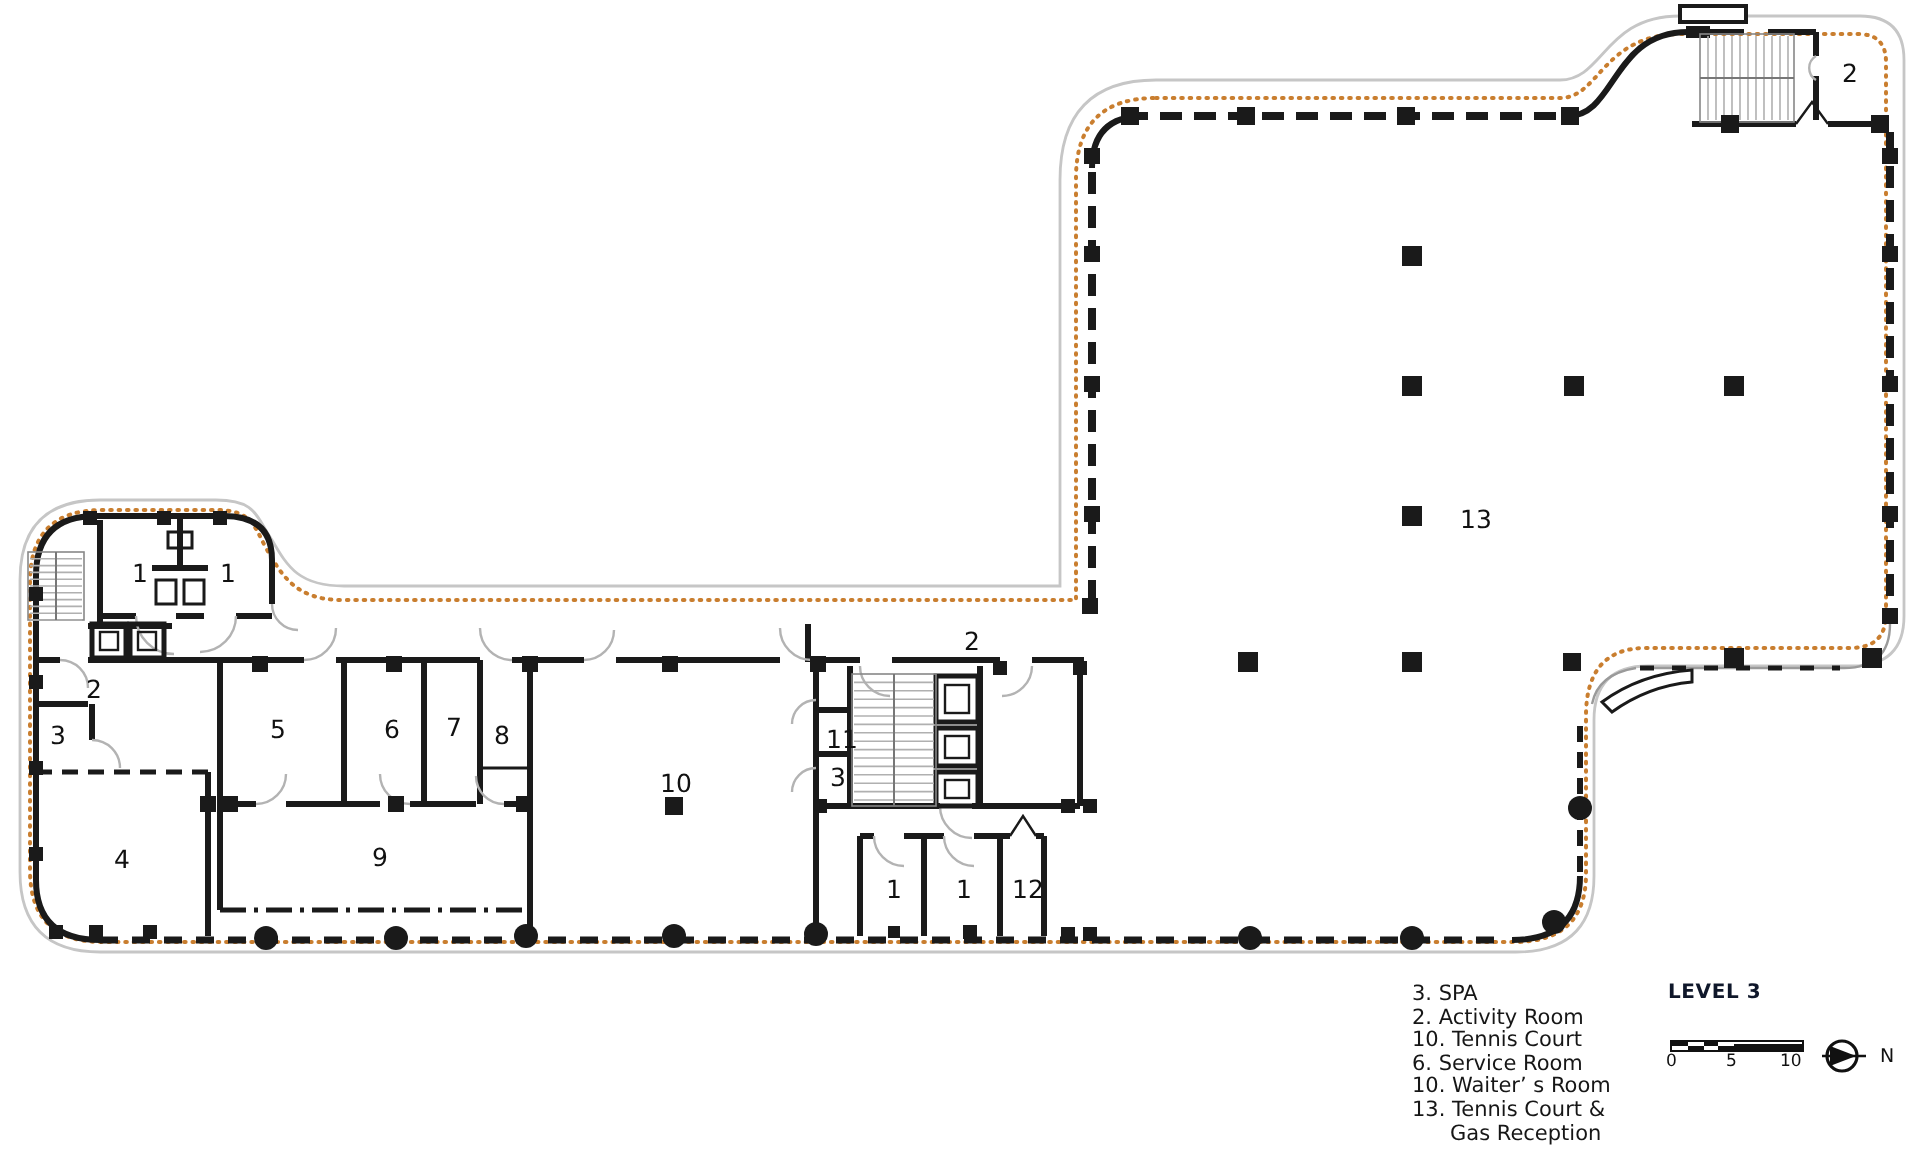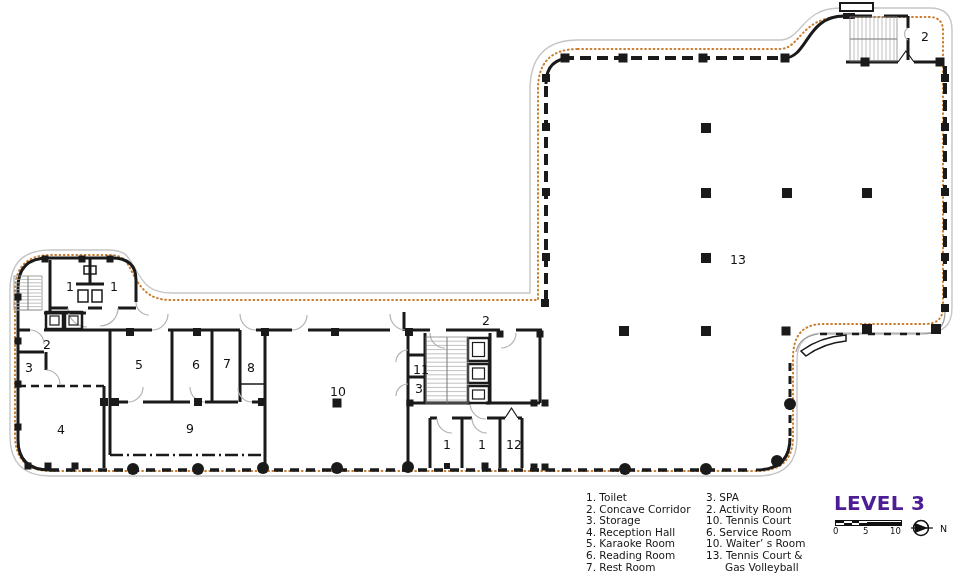--- a/index.html
+++ b/index.html
@@ -6,21 +6,21 @@
     --wall:#1a1a1a; --outline:#c6c6c6; --dots:#c97e2f; --arc:#b3b3b3; --stair:#b0b0b0; --ink:#111;
   }
   html,body{margin:0;padding:0;background:#fff;}
   #stage{position:relative;width:960px;height:587px;background:#fff;overflow:hidden;
          font-family:"DejaVu Sans","Liberation Sans",sans-serif;color:var(--ink);}
   #plan-svg{position:absolute;left:0;top:0;}
   .legend-col{position:absolute;top:492px;font-size:10.5px;line-height:11.6px;color:#161616;white-space:nowrap;}
   #legend-col1{left:586px;}
   #legend-col2{left:706px;}
   .legend-item.indent{padding-left:19px;}
-  #plan-title{position:absolute;left:834px;top:491px;font-size:20px;font-weight:bold;letter-spacing:.3px;color:#4c1d95;}
+  #plan-title{position:absolute;left:834px;top:491px;font-size:10px;font-weight:bold;letter-spacing:.3px;color:#0f172a;}
   #scale-bar{position:absolute;left:835px;top:520px;width:67px;}
   #scale-bar .bar{position:relative;width:67px;height:6px;border:1px solid #111;box-sizing:border-box;background:#fff;}
   #scale-bar .cell{position:absolute;background:#111;}
   #scale-ticks{position:relative;width:100%;height:11px;font-size:8.5px;color:#111;}
   #scale-ticks span{position:absolute;top:0;}
   #scale-ticks span:nth-child(1){left:-2px;}
   #scale-ticks span:nth-child(2){left:28px;}
   #scale-ticks span:nth-child(3){left:55px;}
   #north{position:absolute;left:905px;top:517px;display:flex;align-items:center;}
   #north span{font-size:9.5px;margin-left:1px;color:#111;}
@@ -242,37 +242,28 @@
         <text x="419" y="393">3</text>
         <text x="486" y="325">2</text>
         <text x="447" y="449">1</text>
         <text x="482" y="449">1</text>
         <text x="514" y="449">12</text>
         <text x="925" y="41">2</text>
         <text x="738" y="264">13</text>
       </g>
   </svg>
 
-  <div id="legend-col1" class="legend-col">
-      <div class="legend-item">1. Toilet</div>
-      <div class="legend-item">2. Concave Corridor</div>
-      <div class="legend-item">3. Storage</div>
-      <div class="legend-item">4. Reception Hall</div>
-      <div class="legend-item">5. Karaoke Room</div>
-      <div class="legend-item">6. Reading Room</div>
-      <div class="legend-item">7. Rest Room</div>
-    </div>
   <div id="legend-col2" class="legend-col">
       <div class="legend-item">3. SPA</div>
       <div class="legend-item">2. Activity Room</div>
       <div class="legend-item">10. Tennis Court</div>
       <div class="legend-item">6. Service Room</div>
       <div class="legend-item">10. Waiter’ s Room</div>
       <div class="legend-item">13. Tennis Court &amp;</div>
-      <div class="legend-item indent">Gas Volleyball</div>
+      <div class="legend-item indent">Gas Reception</div>
     </div>
 
   <div id="plan-title">LEVEL 3</div>
 
   <div id="scale-bar">
     <div class="bar">
       <div class="cell" style="left:0;top:0;width:7.75px;height:2.2px;"></div>
       <div class="cell" style="left:7.75px;bottom:0;width:7.75px;height:2.2px;"></div>
       <div class="cell" style="left:15.5px;top:0;width:7.75px;height:2.2px;"></div>
       <div class="cell" style="left:23.25px;bottom:0;width:7.75px;height:2.2px;"></div>

